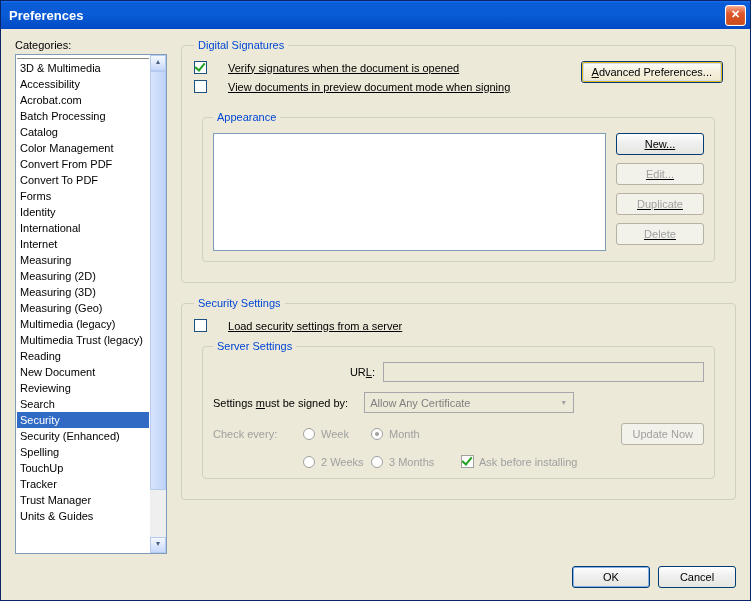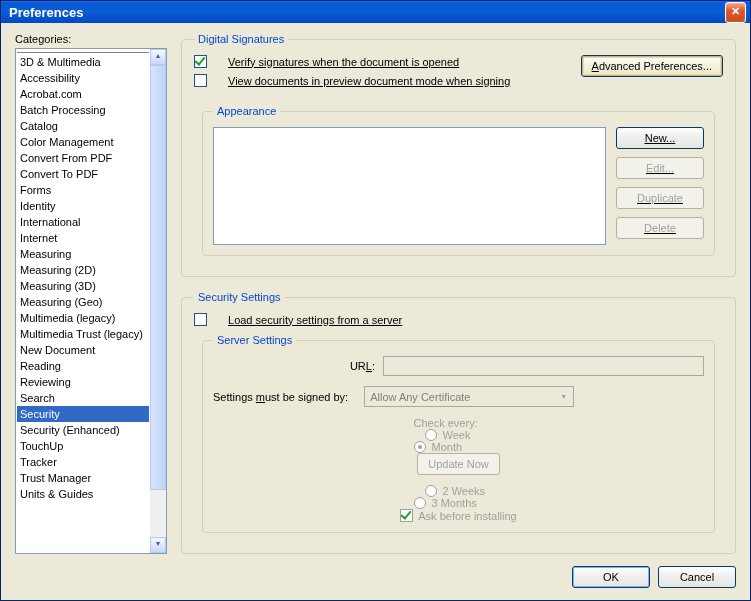--- a/index.html
+++ b/index.html
@@ -244,21 +244,21 @@
   }
   .radio {
     width: 12px; height: 12px; border-radius: 50%;
     border: 1px solid #A0A0A0; background: #fff; flex-shrink: 0;
     position: relative;
   }
   .radio.sel::after {
     content: ""; position: absolute; left: 3px; top: 3px; width: 4px; height: 4px;
     background: #A0A0A0; border-radius: 50%;
   }
-  .disabled-txt { color: #A0A0A0; flex-direction: column; }
+  .disabled-txt { color: #A0A0A0; }
   .footer {
     display: flex;
     justify-content: flex-end;
     gap: 8px;
     padding-top: 12px;
   }
   .und { text-decoration: underline; }
 </style>
 </head>
 <body>
@@ -286,26 +286,27 @@
               <div class="cat-item">Forms</div>
               <div class="cat-item">Identity</div>
               <div class="cat-item">International</div>
               <div class="cat-item">Internet</div>
               <div class="cat-item">Measuring</div>
               <div class="cat-item">Measuring (2D)</div>
               <div class="cat-item">Measuring (3D)</div>
               <div class="cat-item">Measuring (Geo)</div>
               <div class="cat-item">Multimedia (legacy)</div>
               <div class="cat-item">Multimedia Trust (legacy)</div>
+              <div class="cat-item">Reading</div>
               <div class="cat-item">New Document</div>
-              <div class="cat-item">Reading</div>
               <div class="cat-item">Reviewing</div>
               <div class="cat-item">Search</div>
               <div class="cat-item selected">Security</div>
               <div class="cat-item">Security (Enhanced)</div>
+              <div class="cat-item">Spelling</div>
               <div class="cat-item">TouchUp</div>
               <div class="cat-item">Tracker</div>
               <div class="cat-item">Trust Manager</div>
               <div class="cat-item">Units &amp; Guides</div>
             </div>
           <div class="scroll">
             <div class="sb-btn">▴</div>
             <div class="sb-track">
                 <div class="sb-thumb"></div>
               </div>

